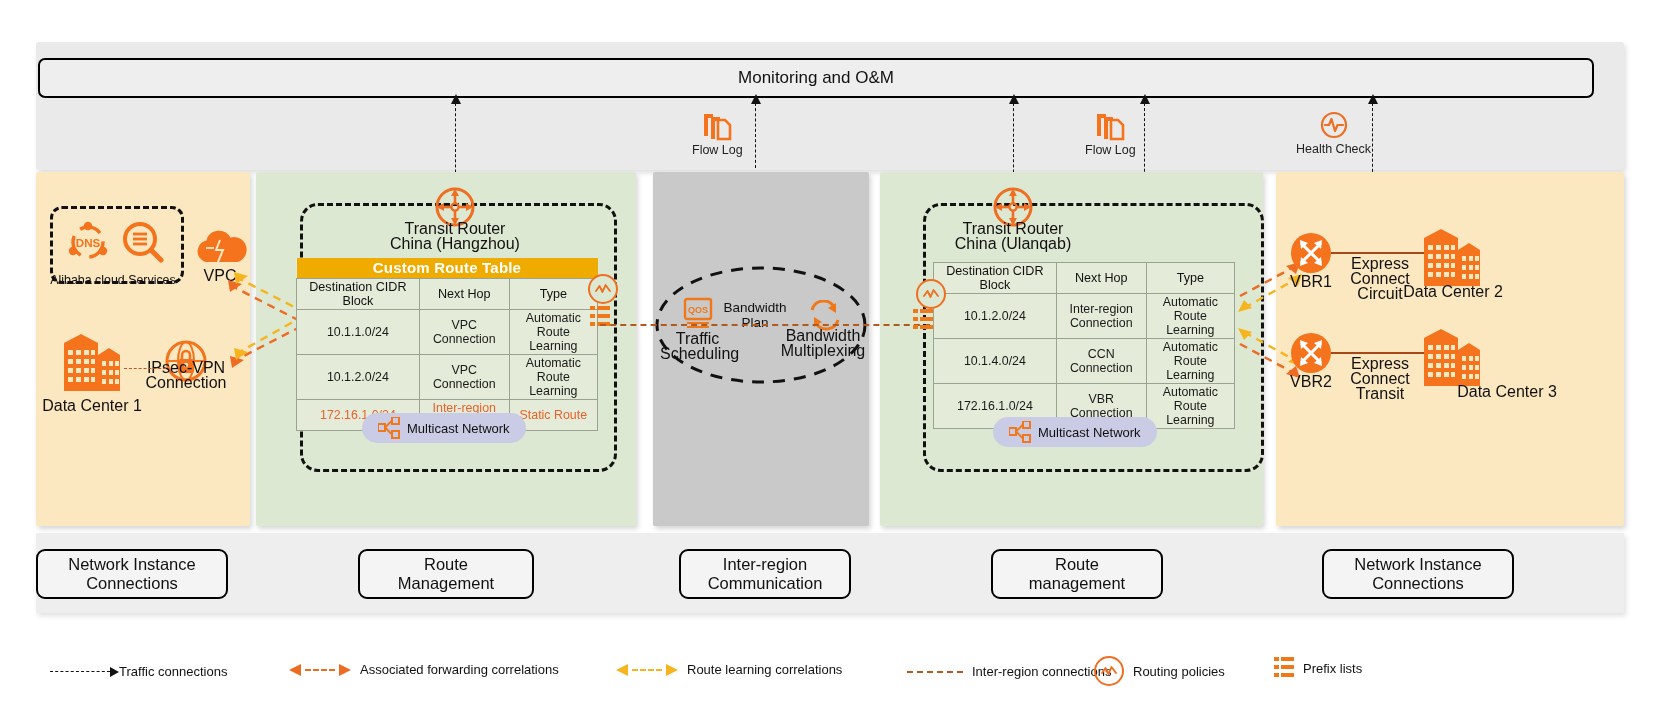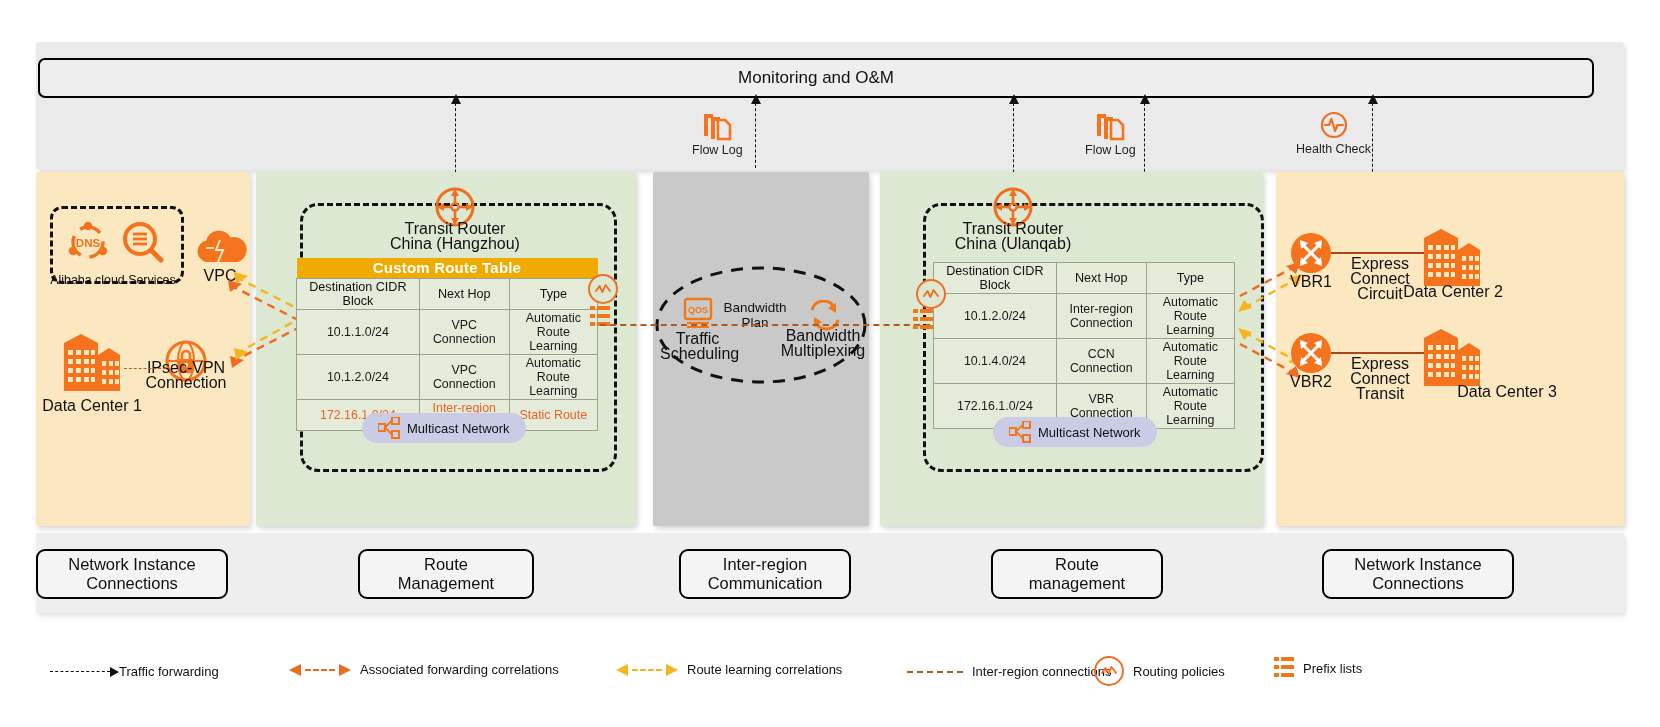--- a/index.html
+++ b/index.html
@@ -604,21 +604,21 @@
   <div class="abs tagbox" style="left:1322px;top:549px;width:188px;height:46px;">
     <div>
         <div>Network Instance</div>
         <div>Connections</div>
       </div>
   </div>
 
   <div class="abs" id="legend">
     <div class="leg-item" style="left:14px;top:9px;">
       <span class="line-dash-black"></span>
-      <span>Traffic forwarding</span>
+      <span>Traffic connections</span>
     </div>
     <div class="leg-item" style="left:253px;top:7px;color:#ed6b22;">
       <span class="biarrow">
           <i class="lh"></i>
           <i class="seg"></i>
           <i class="rh"></i>
         </span>
       <span style="color:#111">Associated forwarding correlations</span>
     </div>
     <div class="leg-item" style="left:580px;top:7px;color:#f6b51e;">

